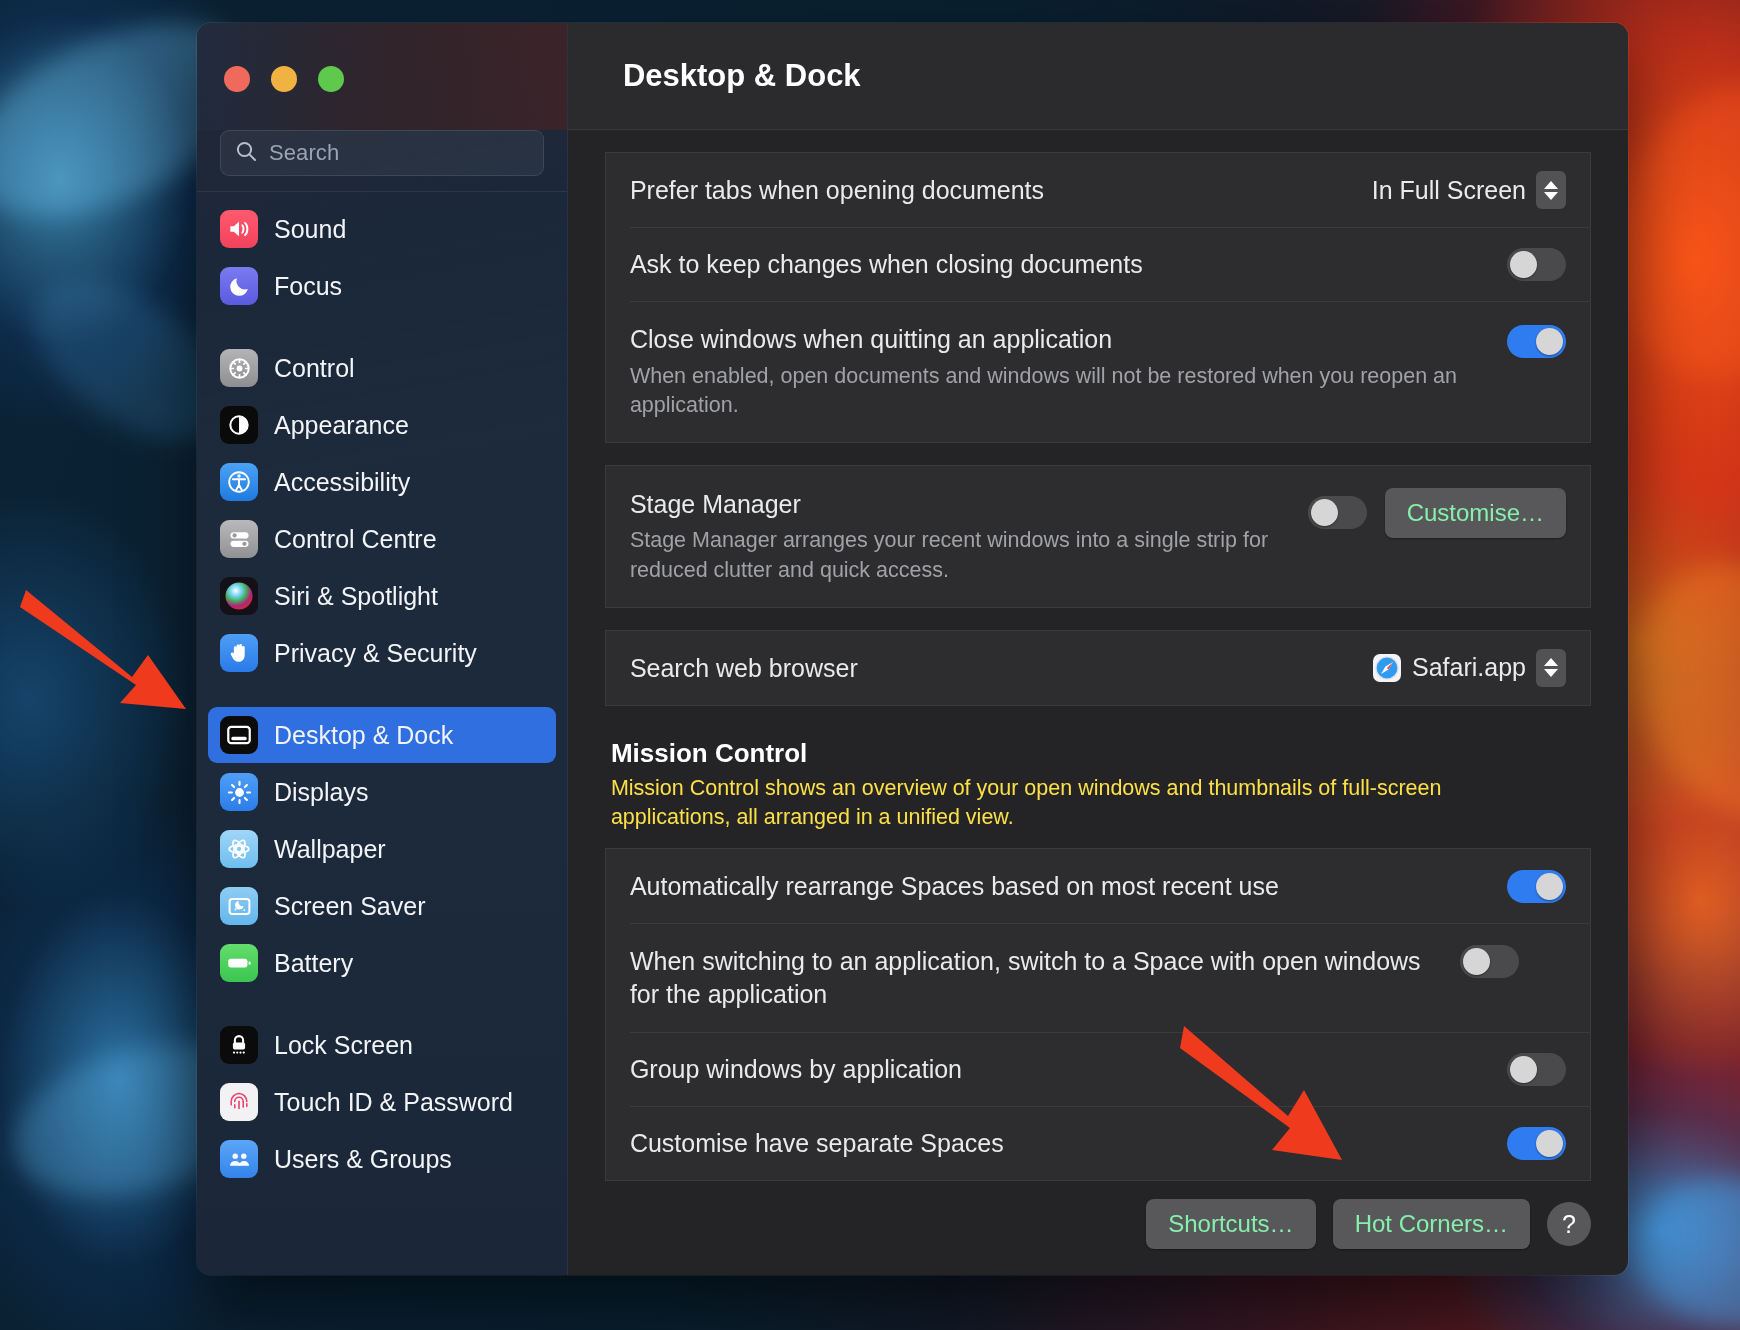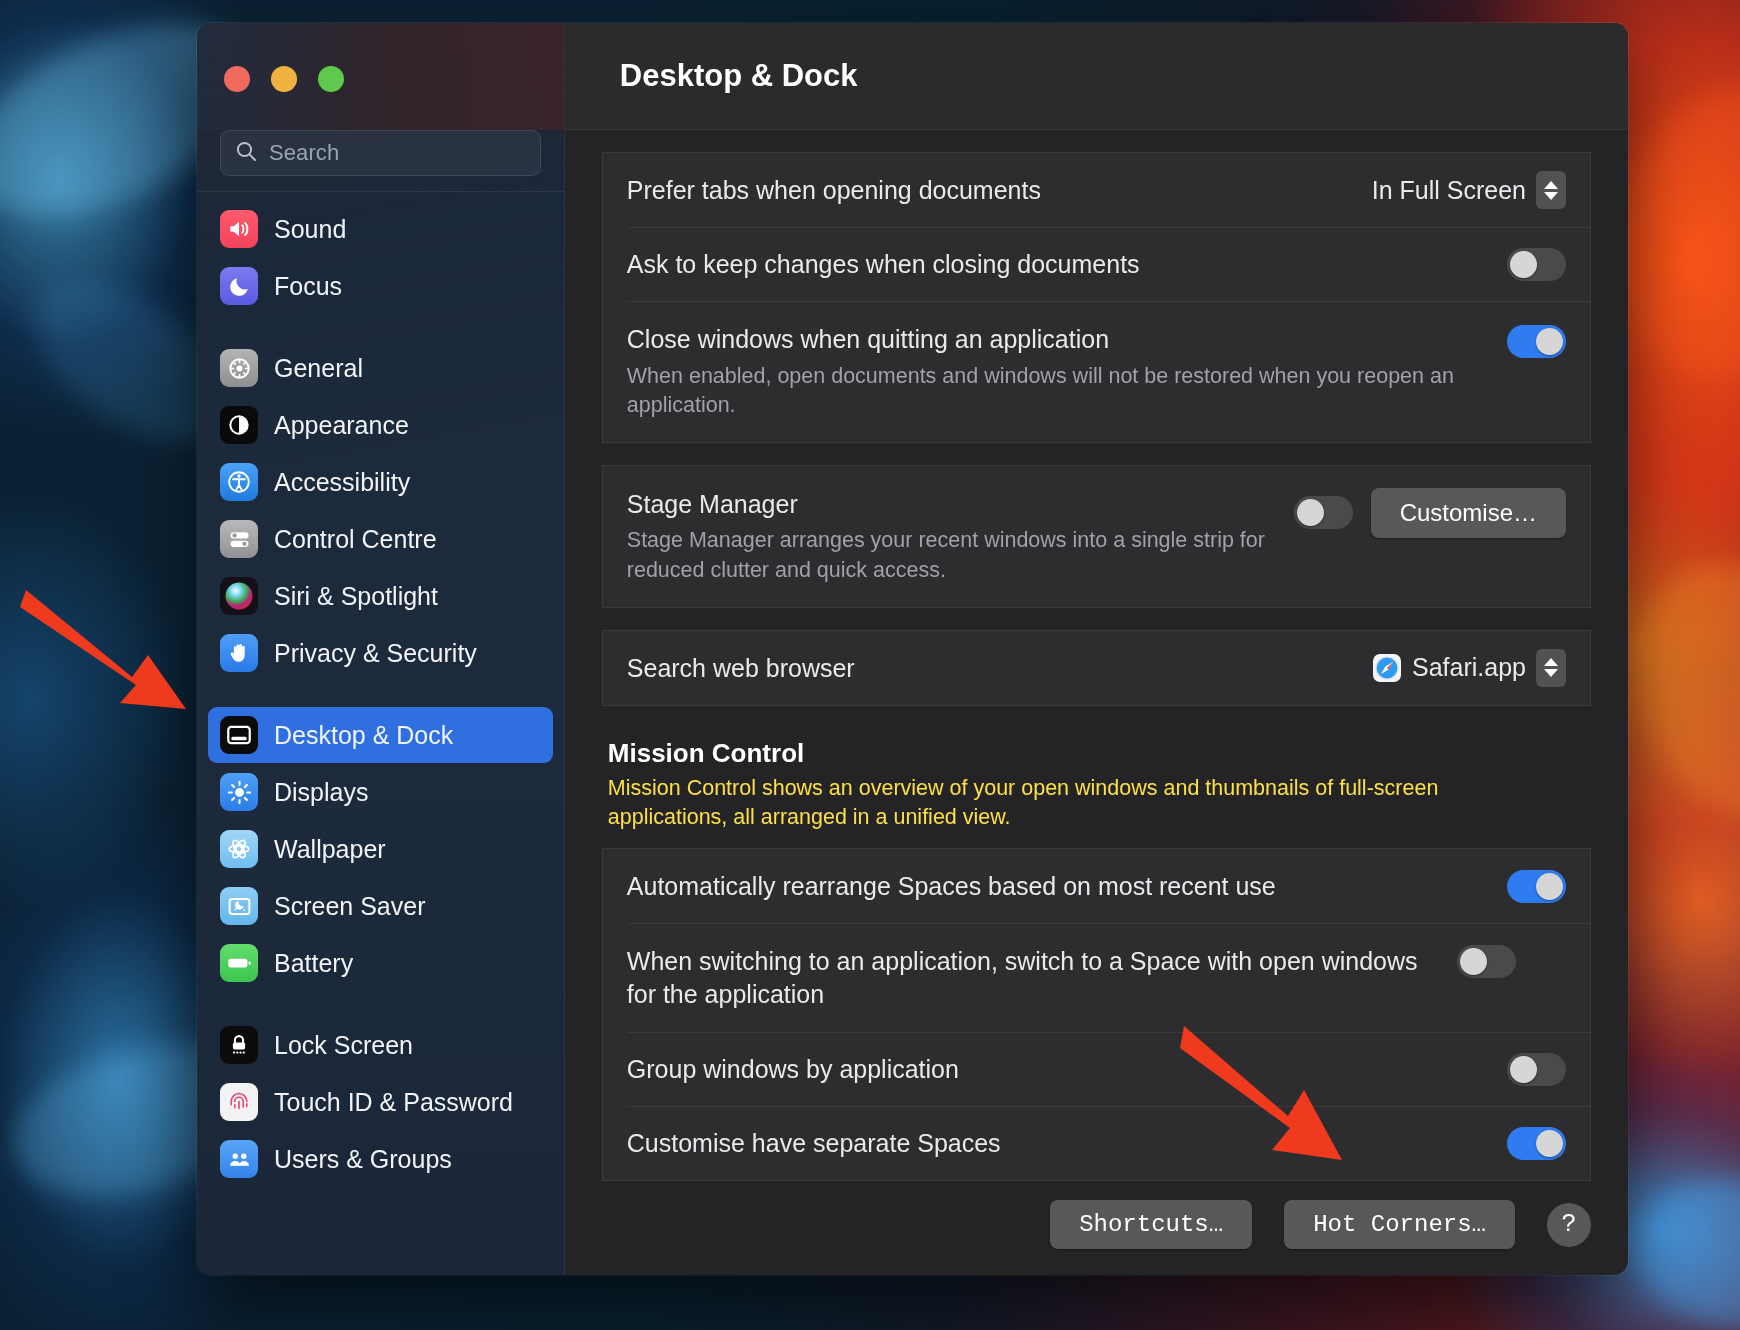--- a/index.html
+++ b/index.html
@@ -171,34 +171,34 @@
     background: #525255;
     display: flex; flex-direction: column;
     align-items: center; justify-content: center; gap: 3px;
     color: #fff;
   }
   .chev { width: 0; height: 0; }
   .chev.up   { border-left: 7px solid transparent; border-right: 7px solid transparent; border-bottom: 8px solid #fff; }
   .chev.down { border-left: 7px solid transparent; border-right: 7px solid transparent; border-top: 8px solid #fff; }
 
   .push-btn {
-    background: #58585b; color: #ffffff;
+    background: #58585b; color: #86efac;
     border: none; border-radius: 8px;
     font-size: 24px; font-family: inherit;
-    padding: 11px 29px;
+    padding: 11px 22px;
     box-shadow: 0 1px 2px rgba(0,0,0,.35);
   }
 
   .section-head { padding: 10px 4px 16px 6px; }
   .section-title { color: #ffffff; font-size: 26px; font-weight: bold; }
   .section-desc { color: #fde047; font-size: 21.5px; line-height: 1.36; margin-top: 5px; max-width: 870px; }
 
   #footer {
     display: flex; align-items: center; justify-content: flex-end;
-    gap: 32px; padding: 14px 37px 26px 37px; flex: none; font-family: Liberation Mono, monospace;
+    gap: 17px; padding: 14px 37px 26px 37px; flex: none;
   }
   .help-btn {
     width: 44px; height: 44px; border-radius: 50%;
     background: #58585b; color: #fff;
     font-size: 25px; display: flex; align-items: center; justify-content: center;
     border: none; font-family: inherit;
   }
 
   
   .arrow { position: absolute; pointer-events: none; }
@@ -264,21 +264,21 @@
         <div class="nav-gap"></div>
 
         <div class="nav-item">
           <span class="app-icon" style="background:linear-gradient(180deg,#b4b4b6,#8e8e90);">
             <svg width="27" height="27" viewBox="0 0 24 24">
                 <circle cx="12" cy="12" r="8.2" fill="none" stroke="#fff" stroke-width="1.8"></circle>
                 <circle cx="12" cy="12" r="2.6" fill="#fff"></circle>
                 <path d="M12 3.8v3.4M12 16.8v3.4M3.8 12h3.4M16.8 12h3.4M6.2 6.2l2.4 2.4M15.4 15.4l2.4 2.4M17.8 6.2l-2.4 2.4M8.6 15.4l-2.4 2.4" stroke="#fff" stroke-width="1.5"></path>
               </svg>
           </span>
-          <span class="nav-label">General</span>
+          <span class="nav-label">Control</span>
         </div>
         <div class="nav-item">
           <span class="app-icon" style="background:#0a0a0a;">
             <svg width="26" height="26" viewBox="0 0 24 24">
                 <circle cx="12" cy="12" r="8" fill="none" stroke="#fff" stroke-width="1.9"></circle>
                 <path d="M12 4a8 8 0 0 1 0 16z" fill="#fff"></path>
               </svg>
           </span>
           <span class="nav-label">Appearance</span>
         </div>

